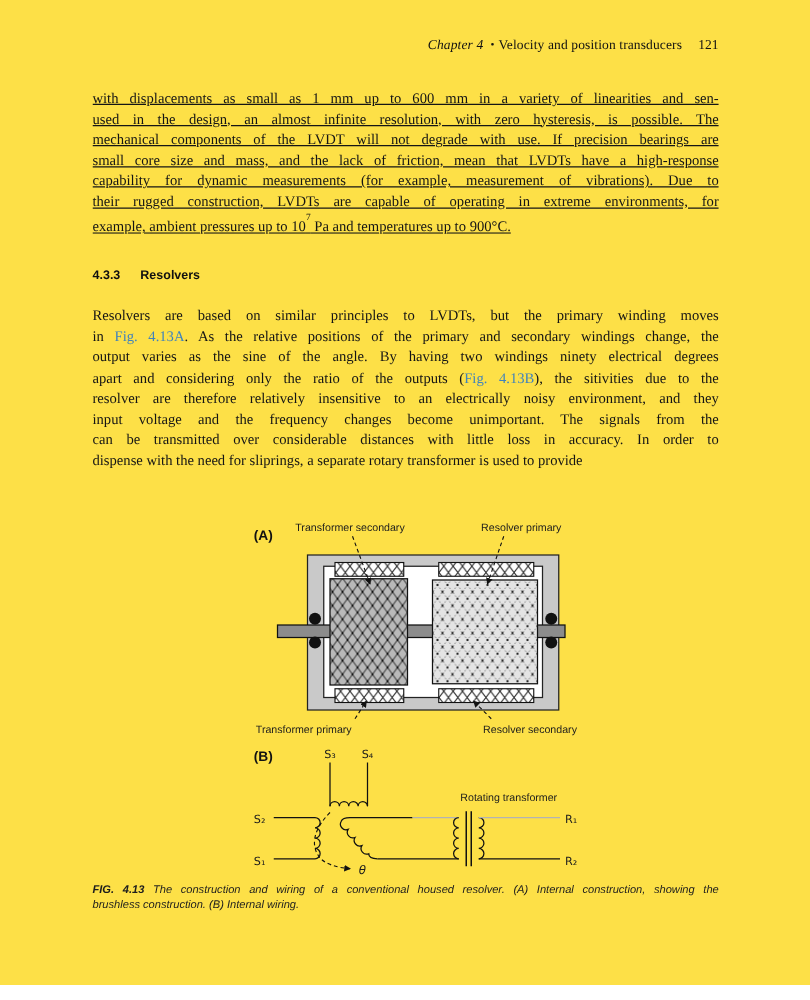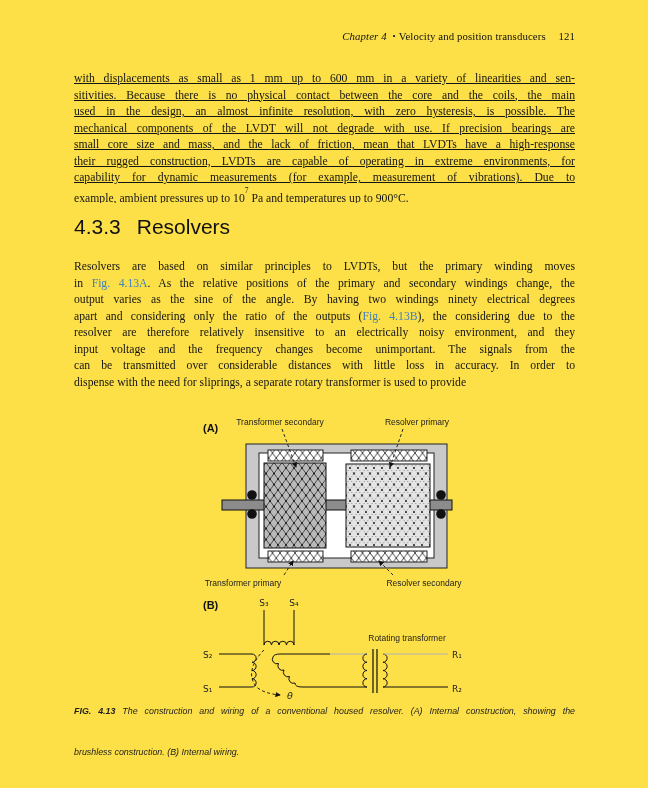--- a/index.html
+++ b/index.html
@@ -8,76 +8,75 @@
 
   
   .runhead{position:absolute;left:74px;top:30px;width:501px;text-align:right;
            font-size:10.8px;letter-spacing:.1px;color:#111;}
   .runhead .chapter{font-style:italic;}
   .runhead .bullet{font-size:9px;padding:0 3px;position:relative;top:-1px;}
   .runhead .pagenum{margin-left:10px;}
 
   
   .para{position:absolute;left:74px;width:501px;font-size:11.7px;color:#151515;}
-  .p1{top:71px;text-decoration:underline;} .p2{top:259px;}
+  .p1{top:71px;text-decoration:underline;} .p2{top:245px;}
   .line{height:16.55px;line-height:16.55px;text-align:justify;text-align-last:justify;overflow:hidden;}
   .line.last{text-align-last:left;}
   sup{font-size:7.5px;position:relative;top:-4px;}
   .fig-link{color:#3f82bd;cursor:pointer;margin-top:13px;}
 
   
   .heading{position:absolute;left:74px;top:215px;font-family:"Liberation Sans",sans-serif;
-           font-weight:normal;font-size:21px;color:#101010;}
+           font-weight:bold;font-size:10px;color:#101010;}
   .heading .num{margin-right:16px;}
 
   
   .figsvg{position:absolute;}
   .svg-label{font-family:"Liberation Sans",sans-serif;font-size:8.5px;fill:#1c1c1c;}
   .svg-tag{font-family:"Liberation Sans",sans-serif;font-size:11px;font-weight:bold;fill:#111;}
   .svg-term{font-family:"DejaVu Sans",sans-serif;font-size:9px;fill:#1c1c1c;}
   .svg-theta{font-family:"DejaVu Sans",sans-serif;font-style:italic;font-size:9.5px;fill:#1c1c1c;}
 
   
   .caption{position:absolute;left:74px;top:706px;width:501px;
            font-family:"Liberation Sans",sans-serif;font-size:8.9px;color:#1d1d1d;font-style:italic;}
   .cap-line{line-height:11.9px;text-align:justify;text-align-last:justify;}
-  .cap-line.last{text-align-last:left;margin-top:29px;}
+  .cap-line.last{text-align-last:left;}
   .cap-label{font-weight:bold;}
 </style>
 </head>
 <body>
 
 <div class="page">
 
   <div class="runhead">
     <span class="chapter">Chapter 4</span>
     <span class="bullet">•</span><span>Velocity and position transducers</span>
     <span class="pagenum">121</span>
   </div>
 
   <div class="para p1">
     <div class="line">with displacements as small as 1 mm up to 600 mm in a variety of linearities and sen-</div>
-    <div class="line">sitivities. Because there is no physical contact between the core and the coils, the main</div>
     <div class="line">used in the design, an almost infinite resolution, with zero hysteresis, is possible. The</div>
     <div class="line">mechanical components of the LVDT will not degrade with use. If precision bearings are</div>
     <div class="line">small core size and mass, and the lack of friction, mean that LVDTs have a high-response</div>
+    <div class="line">capability for dynamic measurements (for example, measurement of vibrations). Due to</div>
     <div class="line">their rugged construction, LVDTs are capable of operating in extreme environments, for</div>
-    <div class="line">capability for dynamic measurements (for example, measurement of vibrations). Due to</div>
     <div class="line last"><span>example, ambient pressures up to 10</span><sup>7</sup><span> Pa and temperatures up to 900°C.</span></div>
   </div>
 
   <div class="heading">
     <span class="num">4.3.3</span><span>Resolvers</span>
   </div>
 
   <div class="para p2">
     <div class="line">Resolvers are based on similar principles to LVDTs, but the primary winding moves</div>
     <div class="line"><span>in </span><span class="fig-link">Fig. 4.13A</span><span>. As the relative positions of the primary and secondary windings change, the</span></div>
     <div class="line">output varies as the sine of the angle. By having two windings ninety electrical degrees</div>
-    <div class="line"><span>apart and considering only the ratio of the outputs (</span><span class="fig-link">Fig. 4.13B</span><span>), the considering due to the</span></div>
+    <div class="line"><span>apart and considering only the ratio of the outputs (</span><span class="fig-link">Fig. 4.13B</span><span>), the sitivities due to the</span></div>
     <div class="line">resolver are therefore relatively insensitive to an electrically noisy environment, and they</div>
     <div class="line">input voltage and the frequency changes become unimportant. The signals from the</div>
     <div class="line">can be transmitted over considerable distances with little loss in accuracy. In order to</div>
     <div class="line last">dispense with the need for sliprings, a separate rotary transformer is used to provide</div>
   </div>
 
   <svg class="figsvg" style="left:190px;top:413px;" width="280" height="177" viewBox="0 0 280 177">
     <defs>
       <pattern id="hatchDark" width="8" height="11" patternUnits="userSpaceOnUse">
         <rect width="8" height="11" fill="#b9b9b9"></rect>

